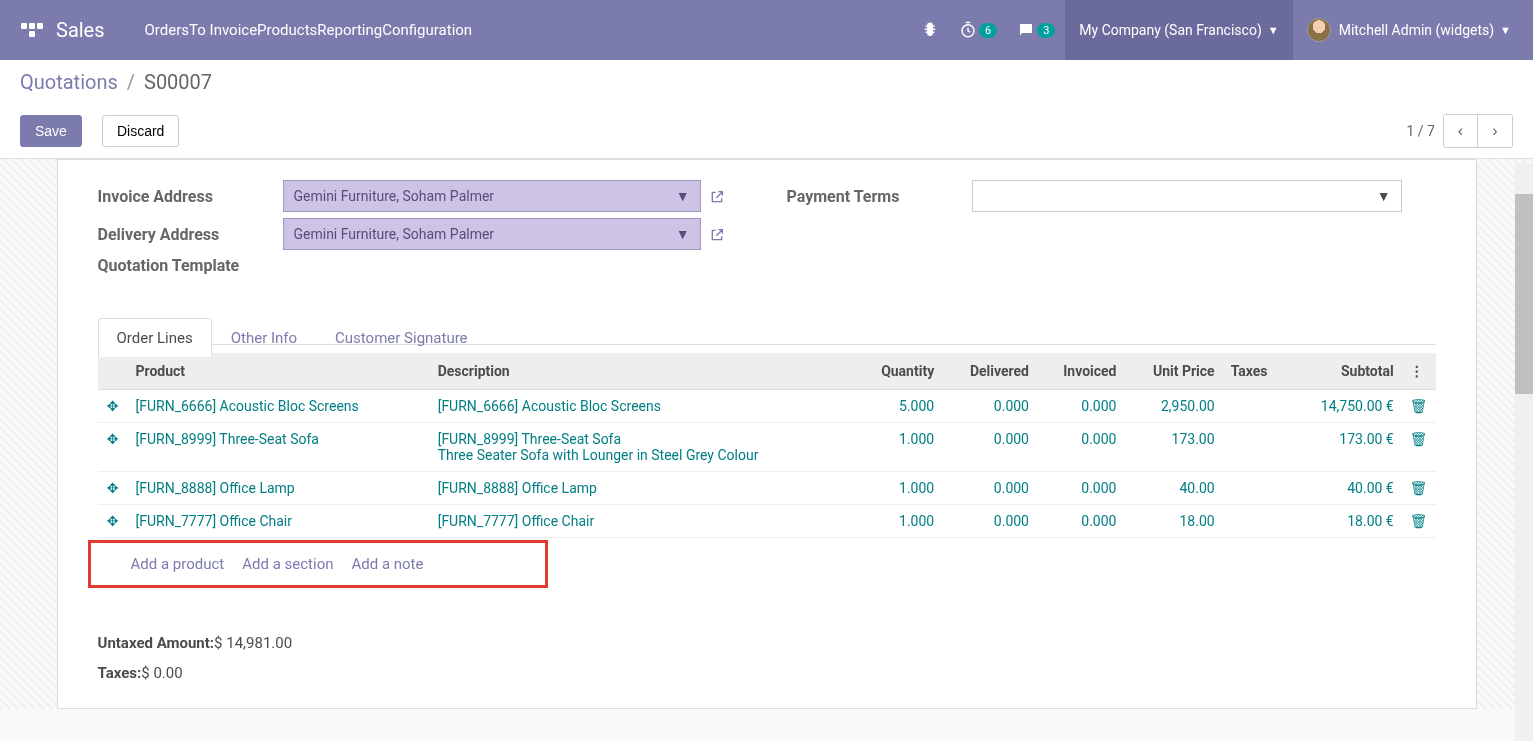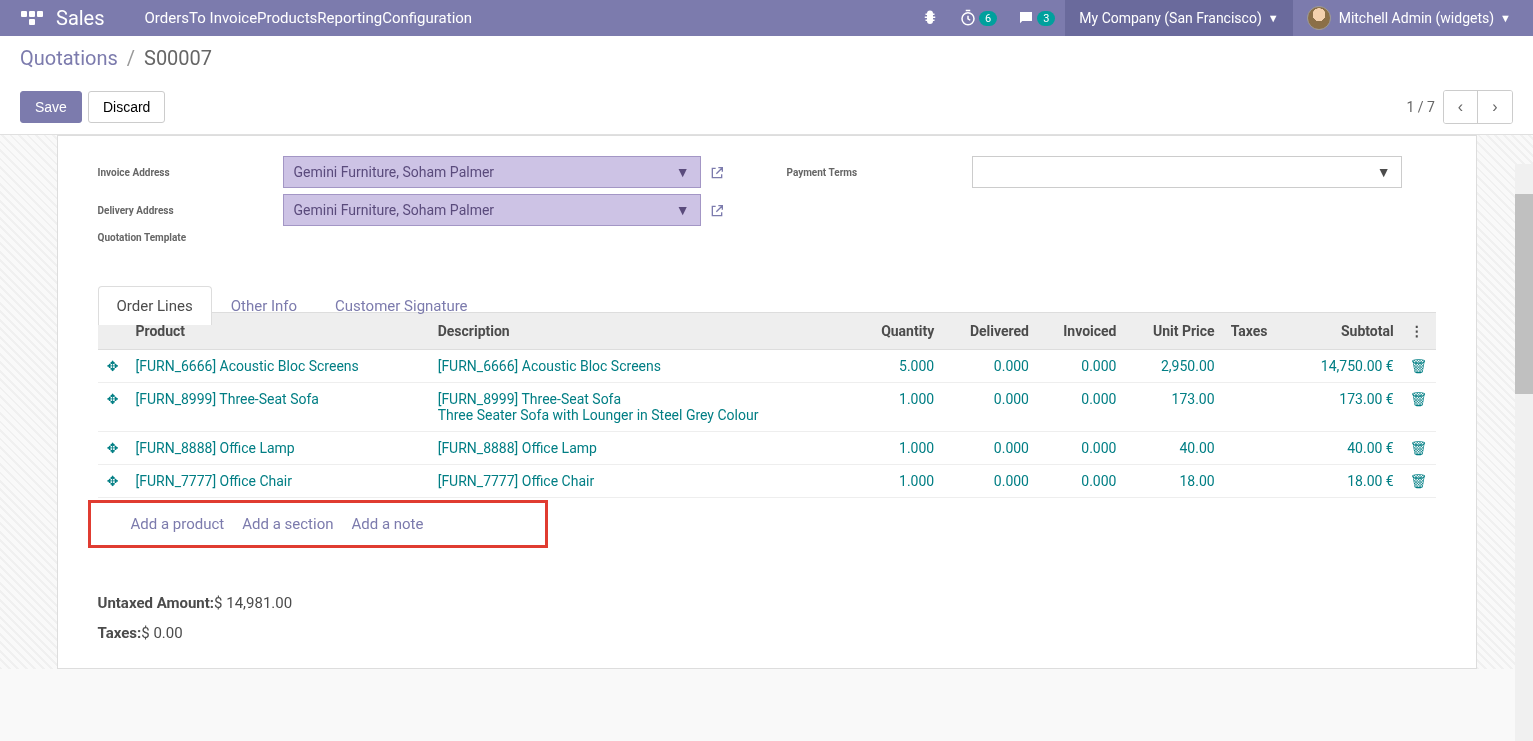--- a/index.html
+++ b/index.html
@@ -1,55 +1,55 @@
 <!DOCTYPE html>
 <html><head>
 <meta charset="utf-8">
 <style>
 *{box-sizing:border-box;margin:0;padding:0}
 body{font-family:-apple-system,BlinkMacSystemFont,"Segoe UI",Roboto,sans-serif;font-size:14px;color:#4c4c4c;background:#f9f9f9}
-.navbar{background:#7c7bad;height:36px;display:flex;align-items:center;color:#fff;padding:0 8px}
+.navbar{background:#7c7bad;height:60px;display:flex;align-items:center;color:#fff;padding:0 8px}
 .apps-icon{width:24px;height:24px;display:flex;flex-wrap:wrap;align-content:center;justify-content:center;gap:2px;margin:0 12px;cursor:pointer}
 .apps-icon span{width:6px;height:6px;background:#fff;border-radius:1px}
 .brand{font-size:20px;font-weight:400;margin-right:40px}
 .nav-menu{display:flex;}
 .nav-menu a{color:#fff;text-decoration:none;font-size:15px;cursor:pointer}
 .spacer{flex:1}
 .nav-right{display:flex;align-items:center;gap:0;height:100%}
 .nav-icon{padding:0 10px;display:flex;align-items:center;cursor:pointer;height:100%}
 .badge{background:#00a09d;color:#fff;border-radius:10px;font-size:11px;padding:1px 6px;margin-left:2px}
 .nav-item-block{padding:0 14px;height:100%;display:flex;align-items:center;cursor:pointer;font-size:14px}
 .nav-item-block.dark{background:#6a6a9c}
 .caret{margin-left:6px;font-size:11px}
 .avatar{width:24px;height:24px;border-radius:50%;background:#d4a373;margin-right:8px;display:inline-block;background-image:radial-gradient(circle at 50% 35%,#f4d1ae 35%,transparent 36%),linear-gradient(#8b6f47,#8b6f47);border:1px solid #999}
 .toolbar{background:#fff;border-bottom:1px solid #e0e0e0;padding:10px 20px}
 .breadcrumb{font-size:20px;color:#7c7bad;margin-bottom:20px}
 .breadcrumb .sep{color:#999;margin:0 4px}
 .breadcrumb .current{color:#666}
 .toolbar-row{display:flex;align-items:center;justify-content:space-between}
 .btn{padding:7px 14px;border:1px solid #ccc;background:#fff;cursor:pointer;font-size:14px;border-radius:3px}
 .btn.primary{background:#7c7bad;color:#fff;border-color:#7c7bad}
-.btn-group{display:flex;gap:6px}
+.btn-group{display:flex;gap:20px}
 .pager{display:flex;align-items:center;gap:8px;color:#666}
 .pager-btns{display:flex;border:1px solid #ccc;border-radius:3px;overflow:hidden}
 .pager-btns button{border:none;background:#fff;width:34px;height:32px;cursor:pointer;font-size:16px;color:#666}
 .pager-btns button:first-child{border-right:1px solid #ccc}
 .main{padding:0 10px;background:repeating-linear-gradient(45deg,#f0f0f0,#f0f0f0 2px,#f9f9f9 2px,#f9f9f9 6px);overflow:hidden}
 .sheet{background:#fff;max-width:1420px;margin:0 auto;padding:20px 40px;border:1px solid #ddd;position:relative}
 .form-row{display:flex;gap:40px;margin-bottom:6px}
 .form-col{display:flex;align-items:center;flex:1}
-.form-label{width:185px;font-weight:700;color:#666;font-size:10px}
+.form-label{width:185px;font-weight:700;color:#666;font-size:16px}
 .form-field{flex:1;display:flex;align-items:center;gap:8px}
 .select-input{flex:1;background:#cdc3e5;border:1px solid #a396c5;padding:7px 10px;color:#5a4b7c;font-size:14px;display:flex;justify-content:space-between;align-items:center;cursor:pointer;max-width:418px}
 .select-empty{flex:1;background:#fff;border:1px solid #ccc;padding:7px 10px;display:flex;justify-content:flex-end;max-width:430px}
 .ext-link{color:#7c7bad;cursor:pointer;font-size:16px}
 .tabs{display:flex;border-bottom:1px solid #ddd;margin-top:30px}
 .tab{padding:10px 18px;cursor:pointer;color:#7c7bad;font-size:15px;border:1px solid transparent;border-bottom:none;position:relative;top:13px}
 .tab.active{color:#4c4c4c;border-color:#ddd;background:#fff;border-radius:4px 4px 0 0}
-.table{width:100%;border-collapse:collapse;margin-top:0}
+.table{width:100%;border-collapse:collapse;margin-top:8px}
 .table th{background:#eee;padding:10px 8px;text-align:left;font-weight:700;color:#4c4c4c;font-size:14px;border-bottom:1px solid #ddd}
 .table th.r{text-align:right}
 .table td{padding:8px;border-bottom:1px solid #eee;color:#017e84;font-size:14px;vertical-align:top}
 .table td.r{text-align:right}
 .drag{color:#017e84;cursor:move;width:30px;text-align:center}
 .trash{color:#666;cursor:pointer;width:24px;text-align:center}
 .add-row{display:flex;gap:18px;padding:12px 40px;border:3px solid #e03c31;border-top-width:3px;margin-top:2px;background:#fff;width:460px;margin-left:-10px}
 .add-row a{color:#7c7bad;cursor:pointer;font-size:15px}
 .bottom{display:flex;margin-top:40px;gap:40px}
 .terms{flex:1;border:1px solid #ccc;padding:12px;min-height:70px;color:#999;font-size:14px;max-width:880px}

